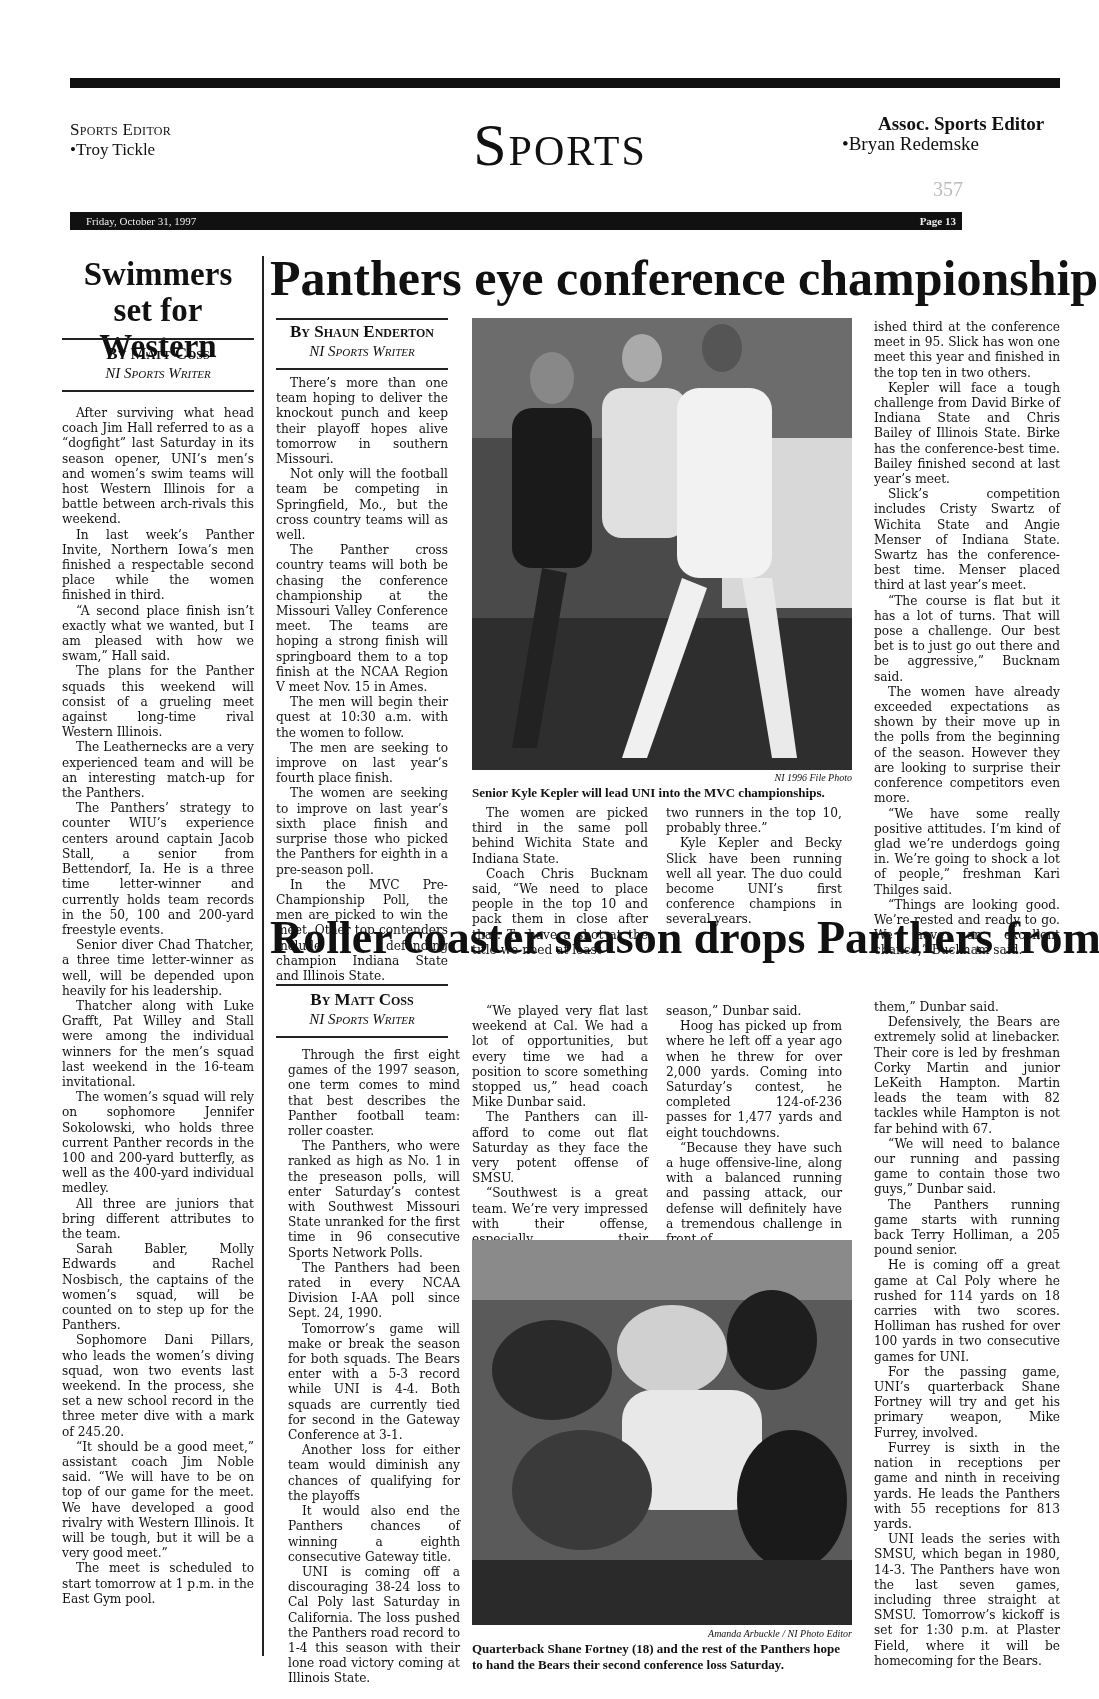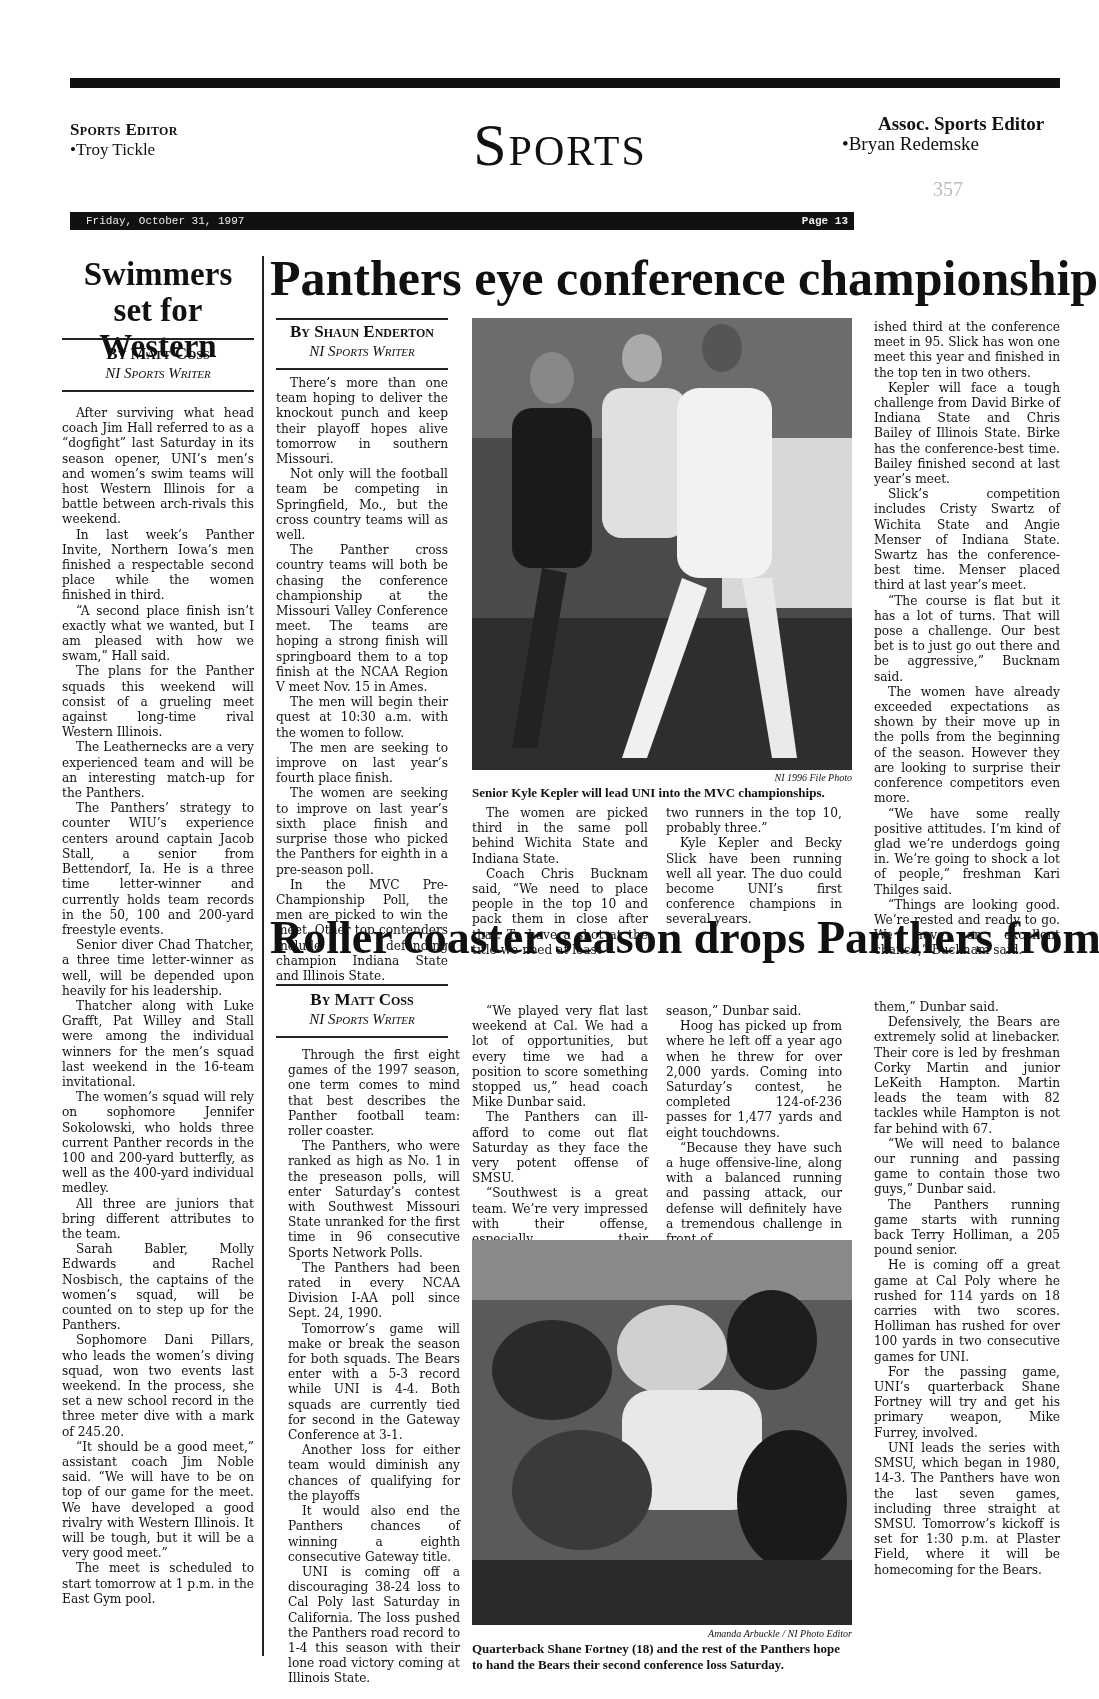--- a/index.html
+++ b/index.html
@@ -1,28 +1,28 @@
 <!DOCTYPE html>
 <html><head>
 <meta charset="utf-8">
 <style>
   html,body{margin:0;padding:0;background:#fff;}
   body{width:1099px;height:1699px;position:relative;overflow:hidden;color:#111;
        font-family:"DejaVu Serif","Liberation Serif",serif;}
   .abs{position:absolute;}
   .rule-top{left:70px;top:78px;width:990px;height:10px;background:#111;}
   .mast-left{left:70px;top:120px;font-family:"Liberation Serif",serif;font-size:17px;line-height:20px;}
-  .mast-left .sc{font-variant:small-caps;font-weight:bold;letter-spacing:.3px;}
+  .mast-left .sc{font-variant:small-caps;font-weight:normal;letter-spacing:.3px;}
   .mast-title{left:390px;top:100px;width:340px;text-align:center;font-family:"Liberation Serif",serif;
        font-size:60px;line-height:90px;letter-spacing:2px;font-variant:small-caps;}
   .mast-right{left:842px;top:114px;font-family:"Liberation Serif",serif;font-size:19px;line-height:20px;}
   .mast-right b{font-weight:bold;margin-left:36px;}
   .scribble{left:933px;top:178px;font-size:20px;color:#bbb;font-family:"Liberation Serif",serif;}
-  .dateline{left:70px;top:212px;width:784px;height:18px;background:#111;color:#eee;
-       font-family:Liberation Mono, monospace;font-size:11px;line-height:18px;}
+  .dateline{left:70px;top:212px;width:892px;height:18px;background:#111;color:#eee;
+       font-family:Liberation Serif, serif;font-size:11px;line-height:18px;}
   .dateline .d{position:absolute;left:16px;top:0;}
   .dateline .p{position:absolute;right:6px;top:0;font-weight:bold;}
   .vrule{width:2px;background:#222;}
   .col{font-family:"DejaVu Serif","Liberation Serif",serif;font-size:12.2px;line-height:15.2px;text-align:justify;
        hyphens:auto;}
   .col p{margin:0;text-indent:14px;}
   .h-side{left:62px;top:256px;width:192px;text-align:center;font-family:"Liberation Serif",serif;
        font-weight:bold;font-size:33px;line-height:36px;}
   .h-main{left:270px;top:250px;width:790px;font-family:"Liberation Serif",serif;font-weight:bold;
        font-size:50px;line-height:56px;white-space:nowrap;}
@@ -179,14 +179,15 @@
 <div class="abs credit" style="left:472px;top:1628px;width:380px;">Amanda Arbuckle / NI Photo Editor</div>
 <div class="abs cutline" style="left:472px;top:1641px;width:380px;">Quarterback Shane Fortney (18) and the rest of the Panthers hope to hand the Bears their second conference loss Saturday.</div>
 
 <div class="abs col" style="left:874px;top:1000px;width:186px;">
   <p style="text-indent:0">them,” Dunbar said.</p>
   <p>Defensively, the Bears are extremely solid at linebacker. Their core is led by freshman Corky Martin and junior LeKeith Hampton. Martin leads the team with 82 tackles while Hampton is not far behind with 67.</p>
   <p>“We will need to balance our running and passing game to contain those two guys,” Dunbar said.</p>
   <p>The Panthers running game starts with running back Terry Holliman, a 205 pound senior.</p>
   <p>He is coming off a great game at Cal Poly where he rushed for 114 yards on 18 carries with two scores. Holliman has rushed for over 100 yards in two consecutive games for UNI.</p>
   <p>For the passing game, UNI’s quarterback Shane Fortney will try and get his primary weapon, Mike Furrey, involved.</p>
+  <p>Furrey is sixth in the nation in receptions per game and ninth in receiving yards. He leads the Panthers with 55 receptions for 813 yards.</p>
   <p>UNI leads the series with SMSU, which began in 1980, 14-3. The Panthers have won the last seven games, including three straight at SMSU. Tomorrow’s kickoff is set for 1:30 p.m. at Plaster Field, where it will be homecoming for the Bears.</p>
 </div>
 
 </body></html>

